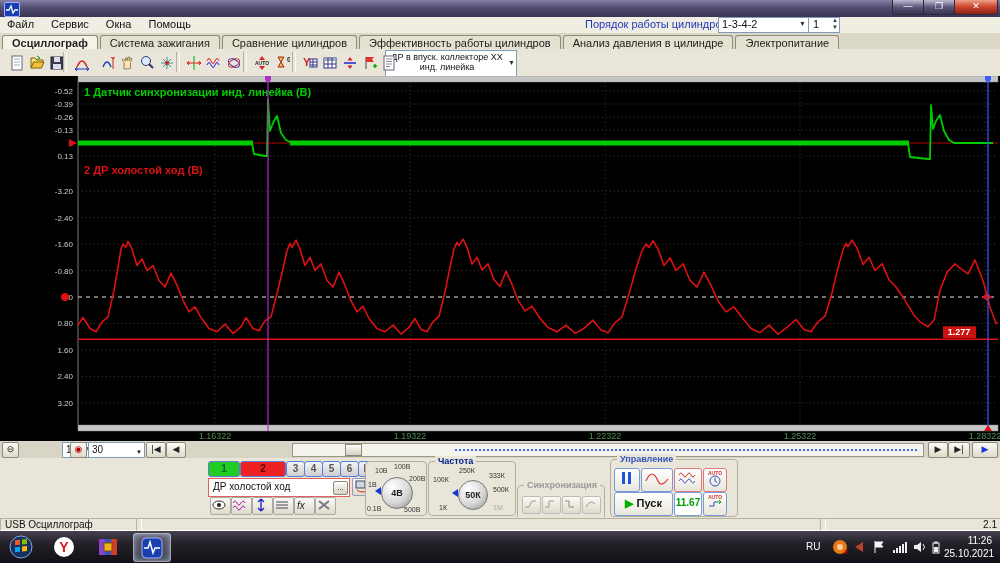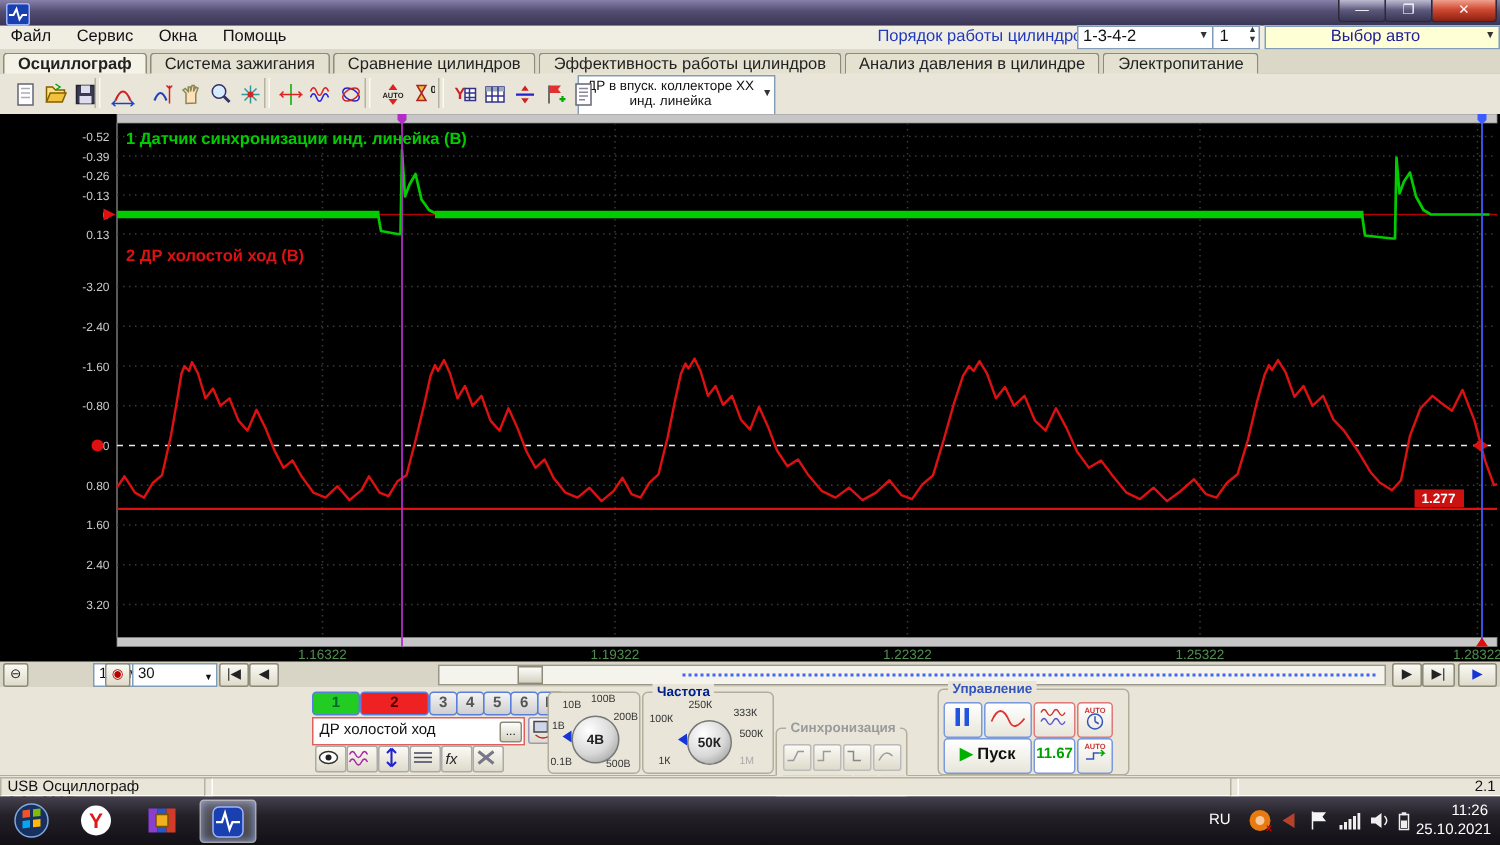--- a/index.html
+++ b/index.html
@@ -90,23 +90,20 @@
     <span class="menu-item">Сервис</span>
     <span class="menu-item">Окна</span>
     <span class="menu-item">Помощь</span>
     <span class="abs cyl-label" style="left:585px;top:1px;">Порядок работы цилиндров</span>
     <div class="abs combo" style="left:718px;top:0;width:86px;height:14px;padding-left:3px;">
       <span>1-3-4-2</span><span class="arr">▼</span>
     </div>
     <div class="abs combo" style="left:808px;top:0;width:26px;height:14px;padding-left:4px;">
       <span>1</span>
       <span class="abs" style="right:1px;top:-1px;font-size:6px;line-height:7px;color:#333;">▲<br>▼</span>
-    </div>
-    <div class="abs combo" style="left:843px;top:0;width:155px;height:14px;background:#ffffd6;text-align:center;color:#20209a;">
-      <span>Выбор авто</span><span class="arr">▼</span>
     </div>
   </div>
 
   <div class="abs tabbar" id="tabbar"><span class="tab active">Осциллограф</span><span class="tab">Система зажигания</span><span class="tab">Сравнение цилиндров</span><span class="tab">Эффективность работы цилиндров</span><span class="tab">Анализ давления в цилиндре</span><span class="tab">Электропитание</span></div>
 
   <div class="abs toolbar" id="toolbar">
     <div class="abs preset">
       <span>ДР в впуск. коллекторе ХХ инд. линейка</span>
       <span class="arr">▼</span>
     </div>
@@ -360,21 +357,21 @@
         <span>1</span><span class="arr">▼</span>
       </div>
       <div class="mini" style="left:50px;top:31px;width:16px;border-color:#bbb;"><svg width="14" height="14">
             <path d="M2 4 h8 M2 9 h8 l-2 -2 m2 2 l-2 2" stroke="#888" fill="none"></path>
           </svg></div>
       <div class="mini" style="left:68px;top:31px;width:16px;border-color:#bbb;"><svg width="14" height="14">
             <path d="M2 7 h10 M5 4 l-3 3 3 3 M9 4 l3 3 -3 3" stroke="#666" fill="none"></path>
           </svg></div>
     </div>
 
-    <div class="grp" style="left:625px;top:1px;width:126px;height:56px;">
+    <div class="grp" style="left:610px;top:1px;width:126px;height:56px;">
       <div class="grp-title" style="color:#3355bb;">Управление</div>
       <div class="ubtn" style="left:3px;top:8px;width:24px;height:22px;">
         <svg width="20" height="18">
             <rect x="5" y="3" width="3" height="12" fill="#2255dd"></rect>
             <rect x="11" y="3" width="3" height="12" fill="#2255dd"></rect>
           </svg>
       </div>
       <div class="ubtn" style="left:30px;top:8px;width:30px;height:22px;">
         <svg width="26" height="18">
             <path d="M2 12 q6 -14 12 0 q3 7 10 -2" stroke="#d33" fill="none" stroke-width="1.2"></path>

